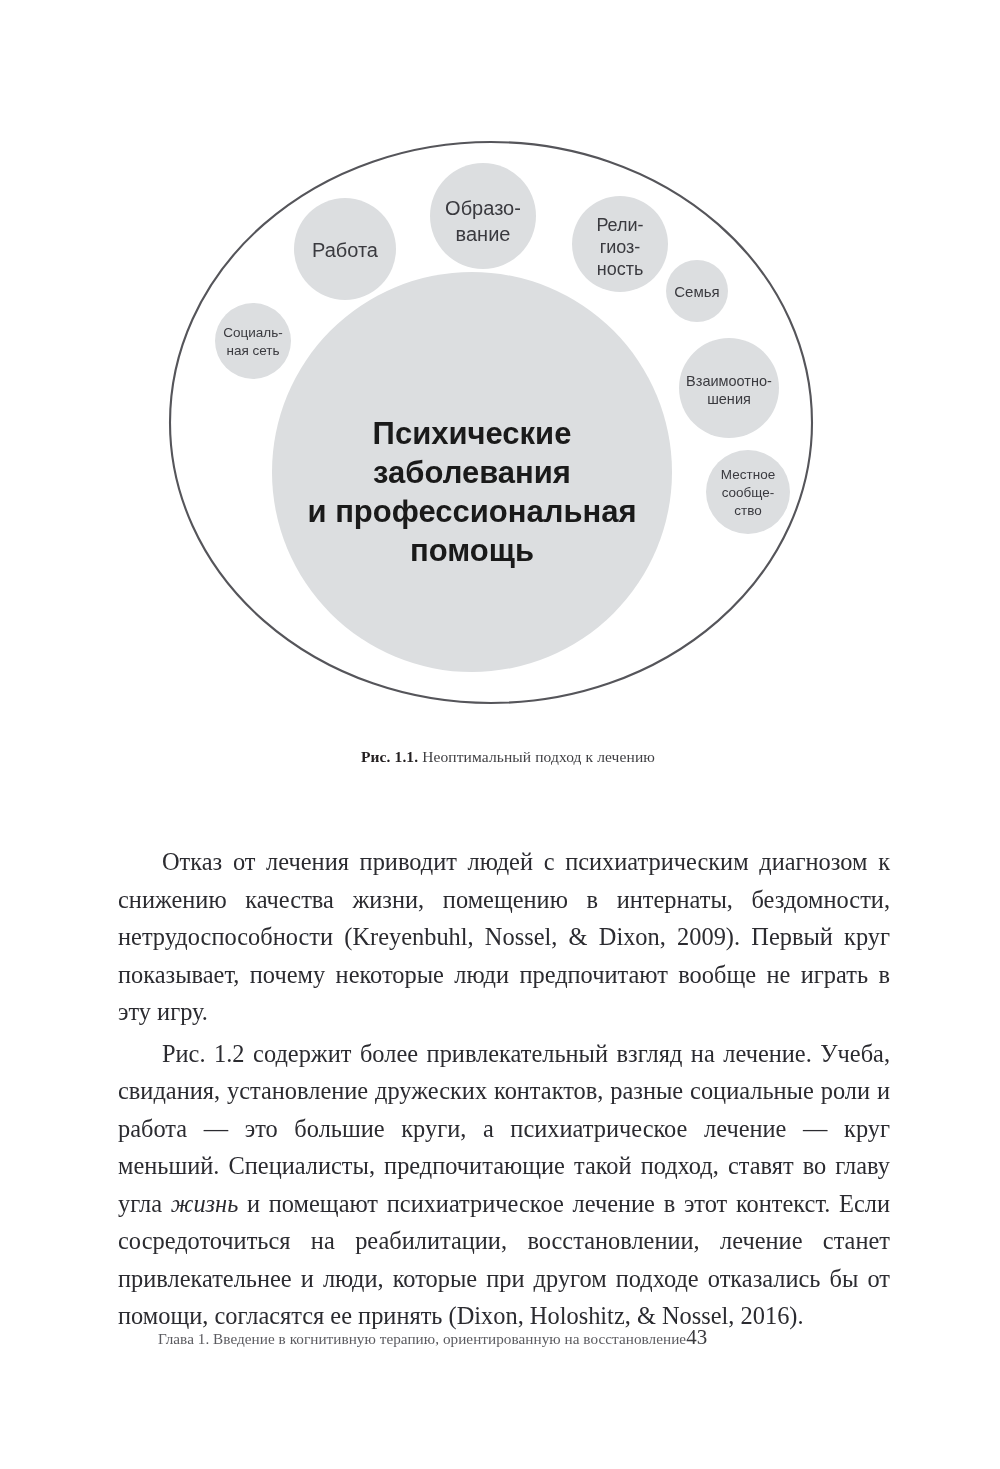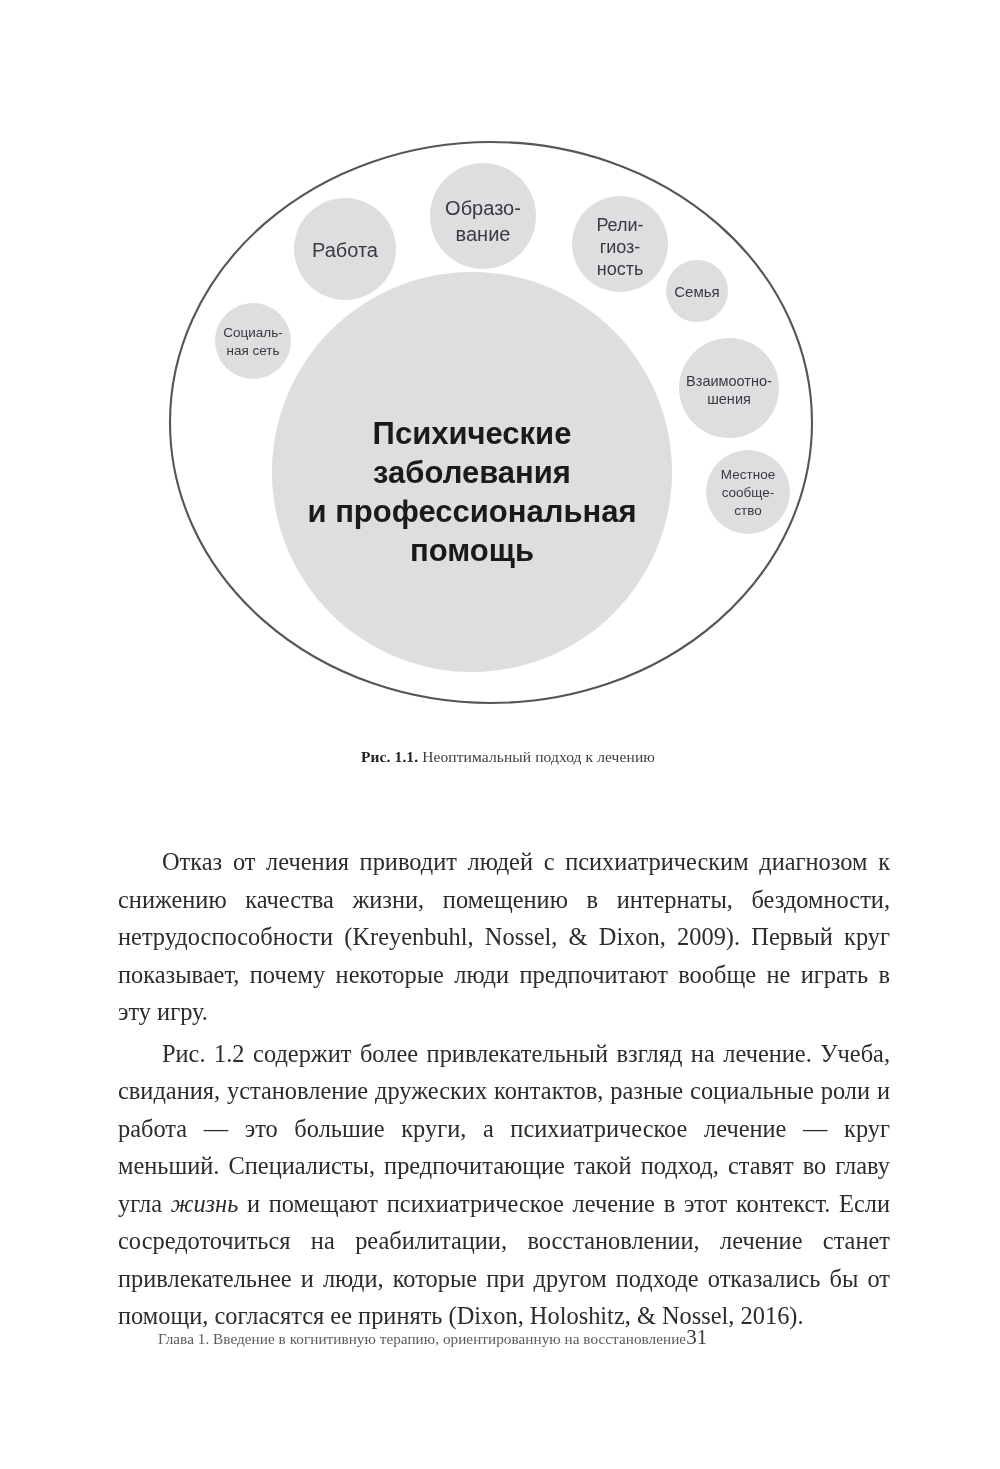--- a/index.html
+++ b/index.html
@@ -163,14 +163,14 @@
   <span class="cap-num">Рис. 1.1.</span><span> Неоптимальный подход к лечению</span>
 </div>
 
 <div class="body-text">
   <p>Отказ от лечения приводит людей с психиатрическим диагнозом к снижению качества жизни, помещению в интернаты, бездомности, нетрудоспособности (Kreyenbuhl, Nossel, &amp; Dixon, 2009). Первый круг показывает, почему некоторые люди предпочитают вообще не играть в эту игру.</p>
   <p><span>Рис. 1.2 содержит более привлекательный взгляд на лечение. Учеба, свидания, установление дружеских контактов, разные социальные роли и работа — это большие круги, а психиатрическое лечение — круг меньший. Специалисты, предпочитающие такой подход, ставят во главу угла </span><i>жизнь</i><span> и помещают психиатрическое лечение в этот контекст. Если сосредоточиться на реабилитации, восстановлении, лечение станет привлекательнее и люди, которые при другом подходе отказались бы от помощи, согласятся ее принять (Dixon, Holoshitz, &amp; Nossel, 2016).</span></p>
 </div>
 
 <div class="footer">
   <div class="footer-title">Глава 1. Введение в когнитивную терапию, ориентированную на восстановление</div>
-  <div class="footer-page">31</div>
+  <div class="footer-page">43</div>
 </div>
 
 </body></html>

